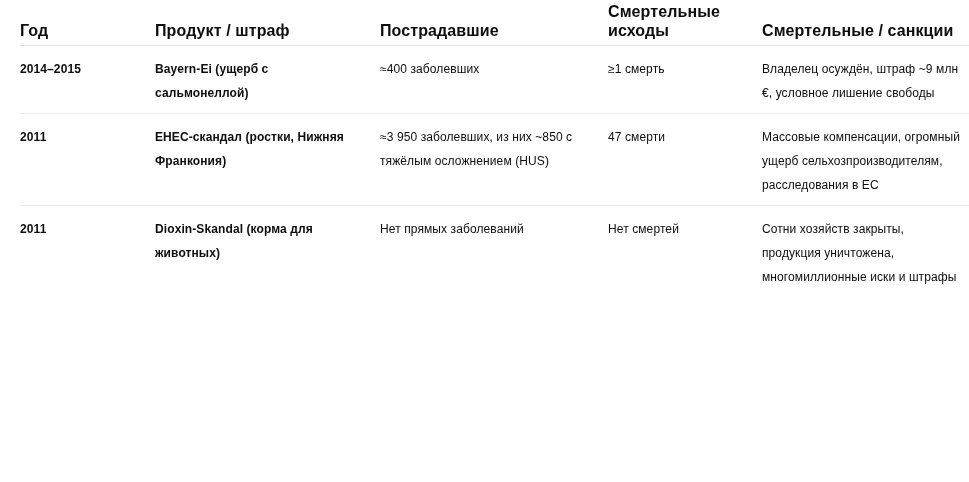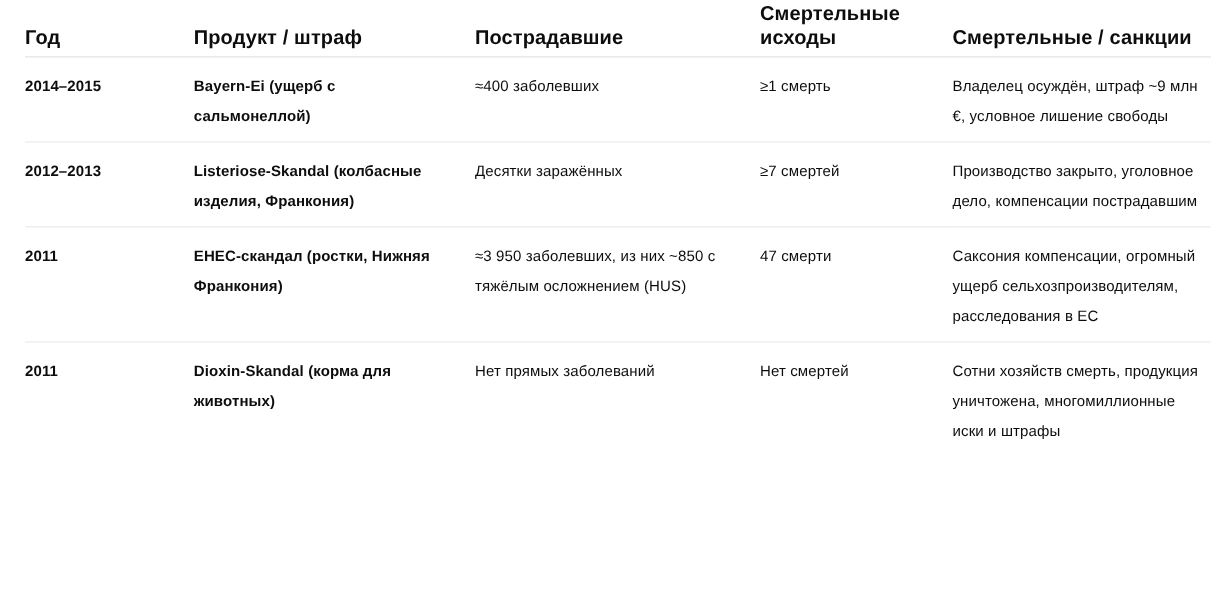--- a/index.html
+++ b/index.html
@@ -81,35 +81,28 @@
     </thead>
     <tbody>
       <tr>
         <td class="strong">2014–2015</td>
         <td class="strong">Bayern-Ei (ущерб с сальмонеллой)</td>
         <td>≈400 заболевших</td>
         <td>≥1 смерть</td>
         <td>Владелец осуждён, штраф ~9 млн €, условное лишение свободы</td>
       </tr>
       <tr>
-        <td class="strong">2012–2013</td>
-        <td class="strong">Listeriose-Skandal (колбасные изделия, Франкония)</td>
-        <td>Десятки заражённых</td>
-        <td>≥7 смертей</td>
-        <td>Производство закрыто, уголовное дело, компенсации пострадавшим</td>
-      </tr>
-      <tr>
         <td class="strong">2011</td>
         <td class="strong">EHEC-скандал (ростки, Нижняя Франкония)</td>
         <td>≈3 950 заболевших, из них ~850 с тяжёлым осложнением (HUS)</td>
         <td>47 смерти</td>
-        <td>Саксония компенсации, огромный ущерб сельхозпроизводителям, расследования в ЕС</td>
+        <td>Массовые компенсации, огромный ущерб сельхозпроизводителям, расследования в ЕС</td>
       </tr>
       <tr>
         <td class="strong">2011</td>
         <td class="strong">Dioxin-Skandal (корма для животных)</td>
         <td>Нет прямых заболеваний</td>
         <td>Нет смертей</td>
-        <td>Сотни хозяйств смерть, продукция уничтожена, многомиллионные иски и штрафы</td>
+        <td>Сотни хозяйств закрыты, продукция уничтожена, многомиллионные иски и штрафы</td>
       </tr>
     </tbody>
   </table>
 </div>
 
 </body></html>

